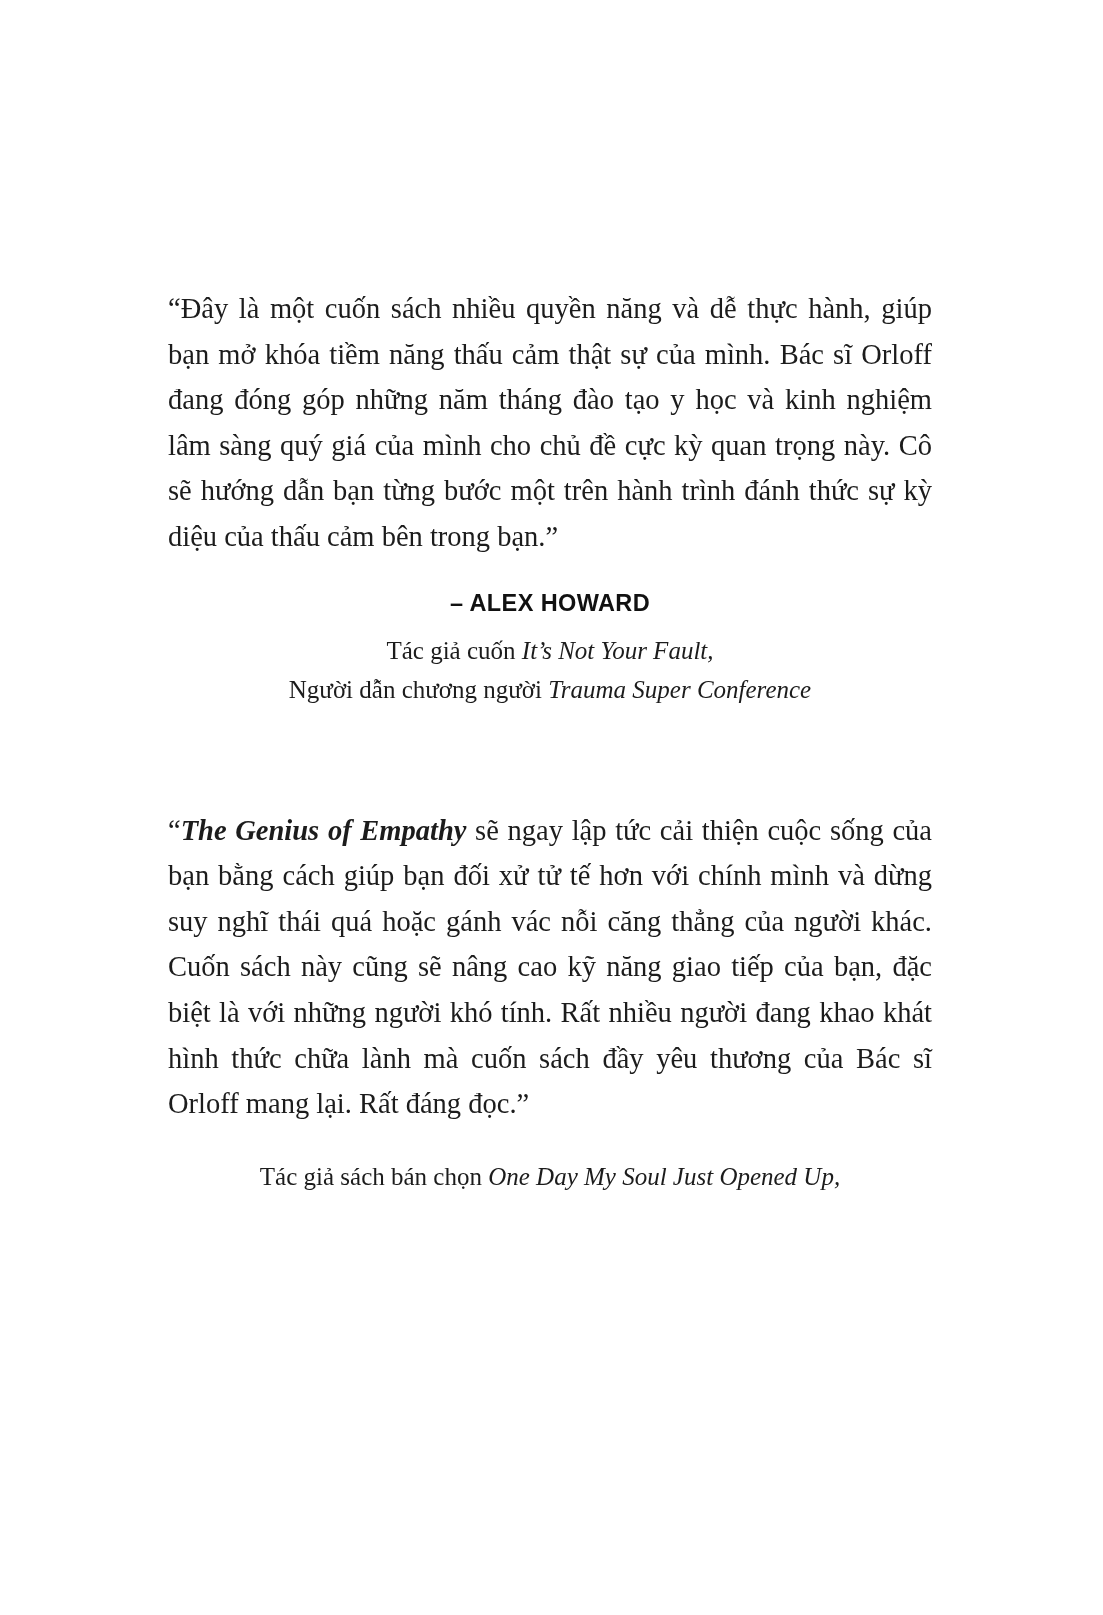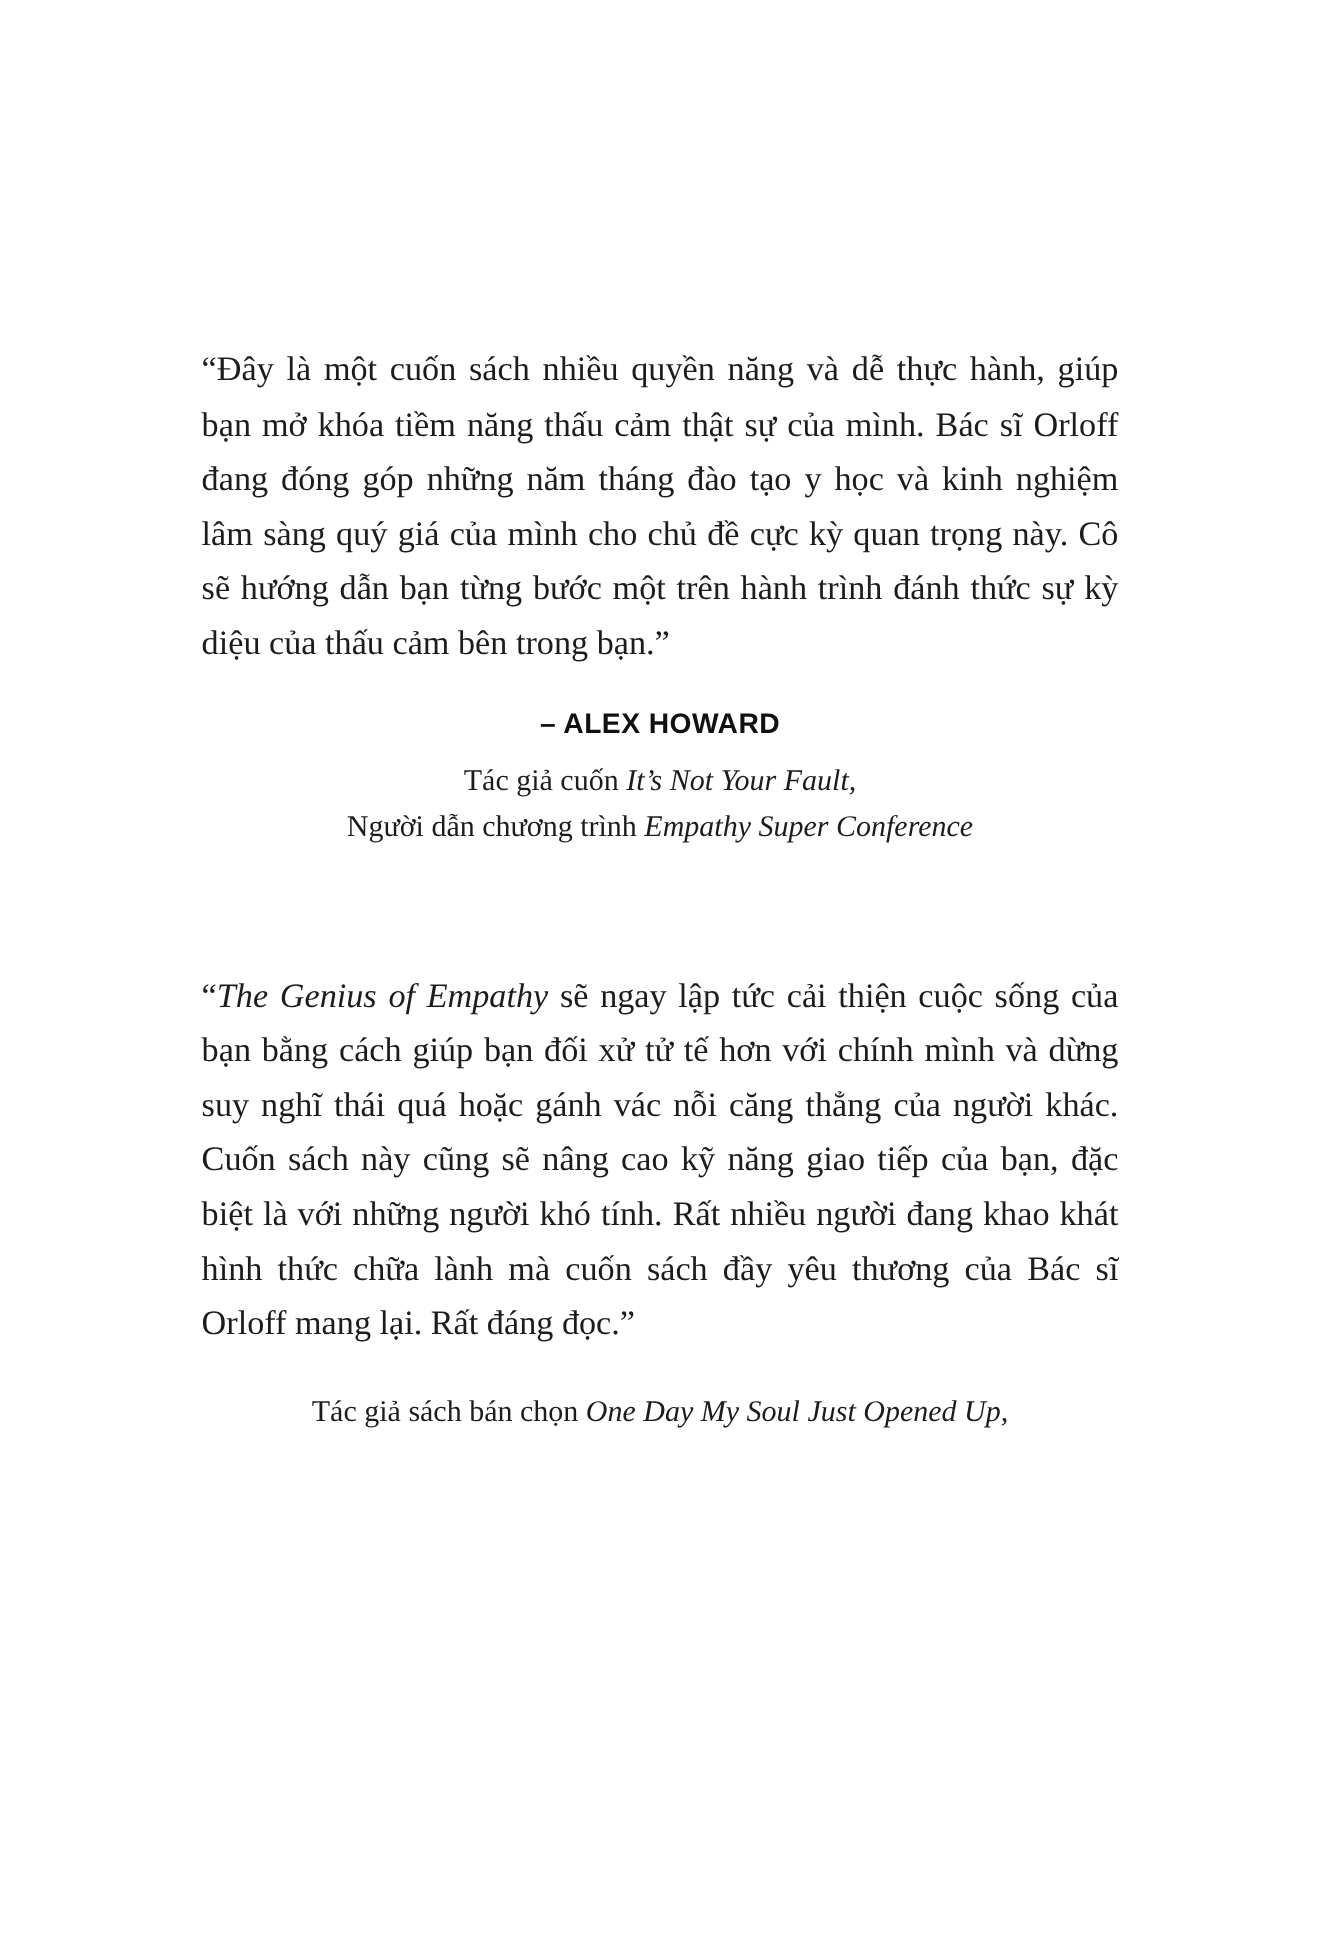--- a/index.html
+++ b/index.html
@@ -28,20 +28,21 @@
   .quote-body {
     margin: 0;
     font-size: 28.5px;
     line-height: 1.6;
     text-align: justify;
     text-justify: inter-word;
     color: #1c1c1c;
   }
   .quote-body .italic {
     font-style: italic;
+    font-weight: bold;
   }
   .attribution {
     margin-top: 30px;
     text-align: center;
   }
   .attr-name {
     margin: 0 0 14px 0;
     font-family: "Liberation Sans", sans-serif;
     font-weight: 700;
     font-size: 23.5px;
@@ -62,21 +63,21 @@
 <body>
 
 <div class="page">
   <div class="content">
 
     <section class="quote-block">
       <p class="quote-body"><span></span><span class="italic"></span><span>“Đây là một cuốn sách nhiều quyền năng và dễ thực hành, giúp bạn mở khóa tiềm năng thấu cảm thật sự của mình. Bác sĩ Orloff đang đóng góp những năm tháng đào tạo y học và kinh nghiệm lâm sàng quý giá của mình cho chủ đề cực kỳ quan trọng này. Cô sẽ hướng dẫn bạn từng bước một trên hành trình đánh thức sự kỳ diệu của thấu cảm bên trong bạn.”</span></p>
       <div class="attribution">
         <p class="attr-name">– ALEX HOWARD</p>
         <p class="attr-line"><span>Tác giả cuốn </span><span class="italic">It’s Not Your Fault,</span><span></span></p>
-        <p class="attr-line"><span>Người dẫn chương trình </span><span class="italic">Empathy Super Conference</span><span></span></p>
+        <p class="attr-line"><span>Người dẫn chương người </span><span class="italic">Trauma Super Conference</span><span></span></p>
       </div>
     </section>
 
     <section class="quote-block">
       <p class="quote-body"><span>“</span><span class="italic">The Genius of Empathy</span><span> sẽ ngay lập tức cải thiện cuộc sống của bạn bằng cách giúp bạn đối xử tử tế hơn với chính mình và dừng suy nghĩ thái quá hoặc gánh vác nỗi căng thẳng của người khác. Cuốn sách này cũng sẽ nâng cao kỹ năng giao tiếp của bạn, đặc biệt là với những người khó tính. Rất nhiều người đang khao khát hình thức chữa lành mà cuốn sách đầy yêu thương của Bác sĩ Orloff mang lại. Rất đáng đọc.”</span></p>
       <div class="attribution">
         <p class="attr-line"><span>Tác giả sách bán chọn </span><span class="italic">One Day My Soul Just Opened Up,</span><span></span></p>
       </div>
     </section>
 

